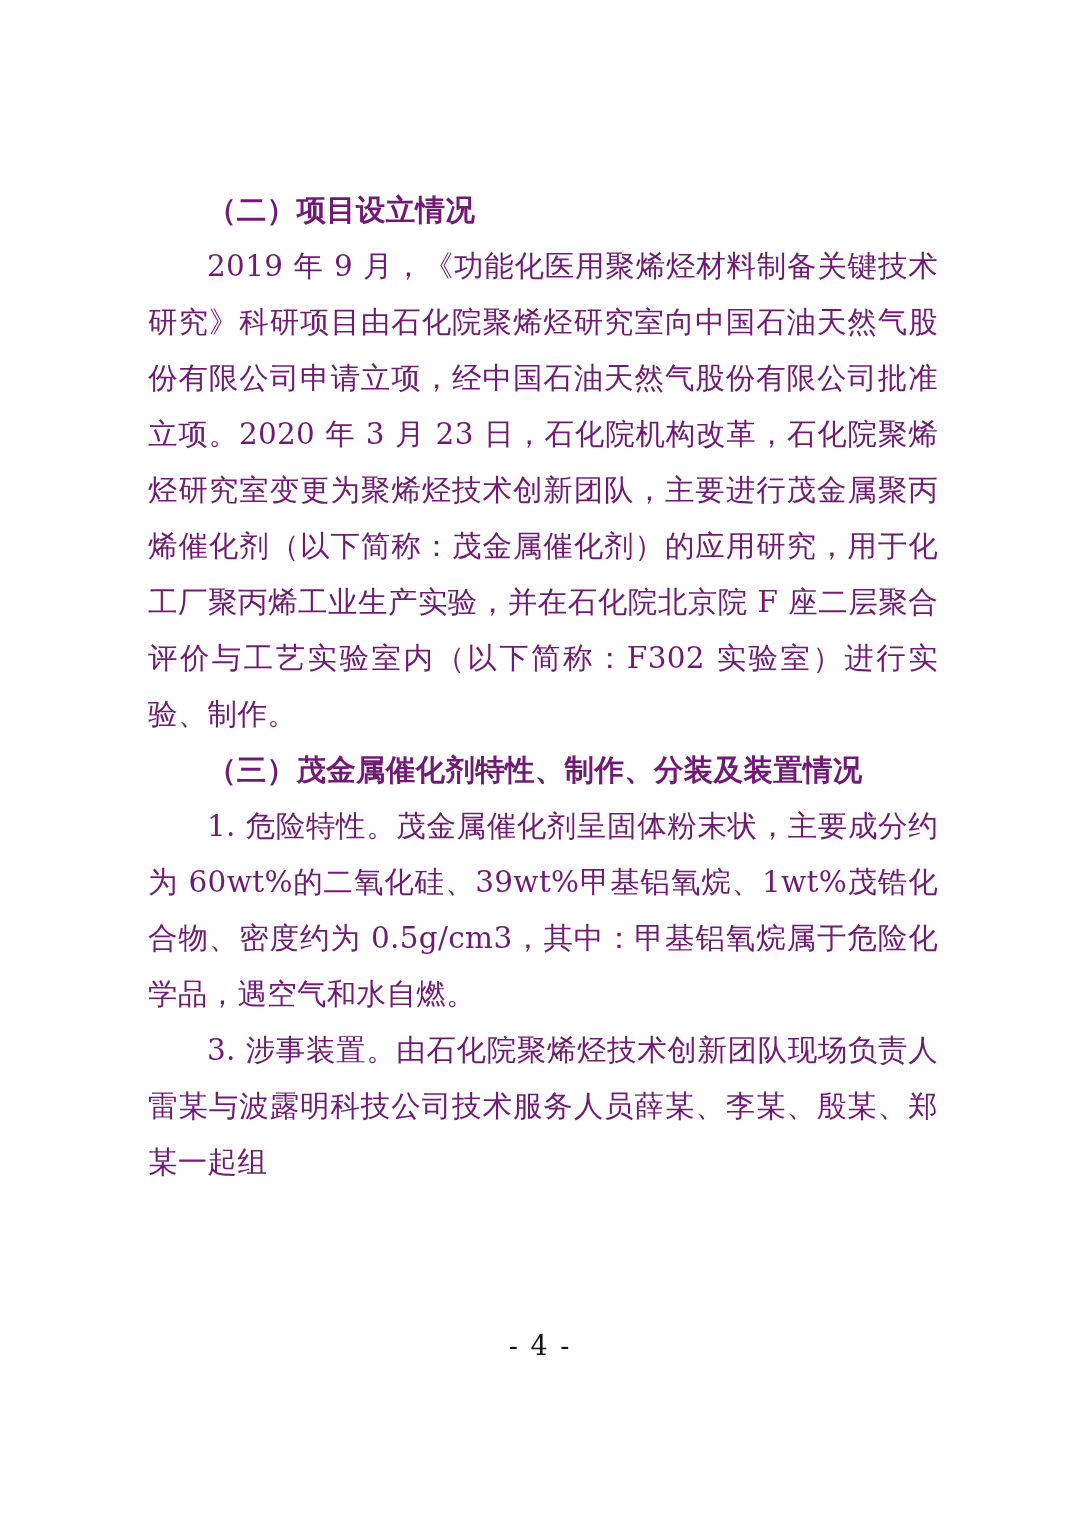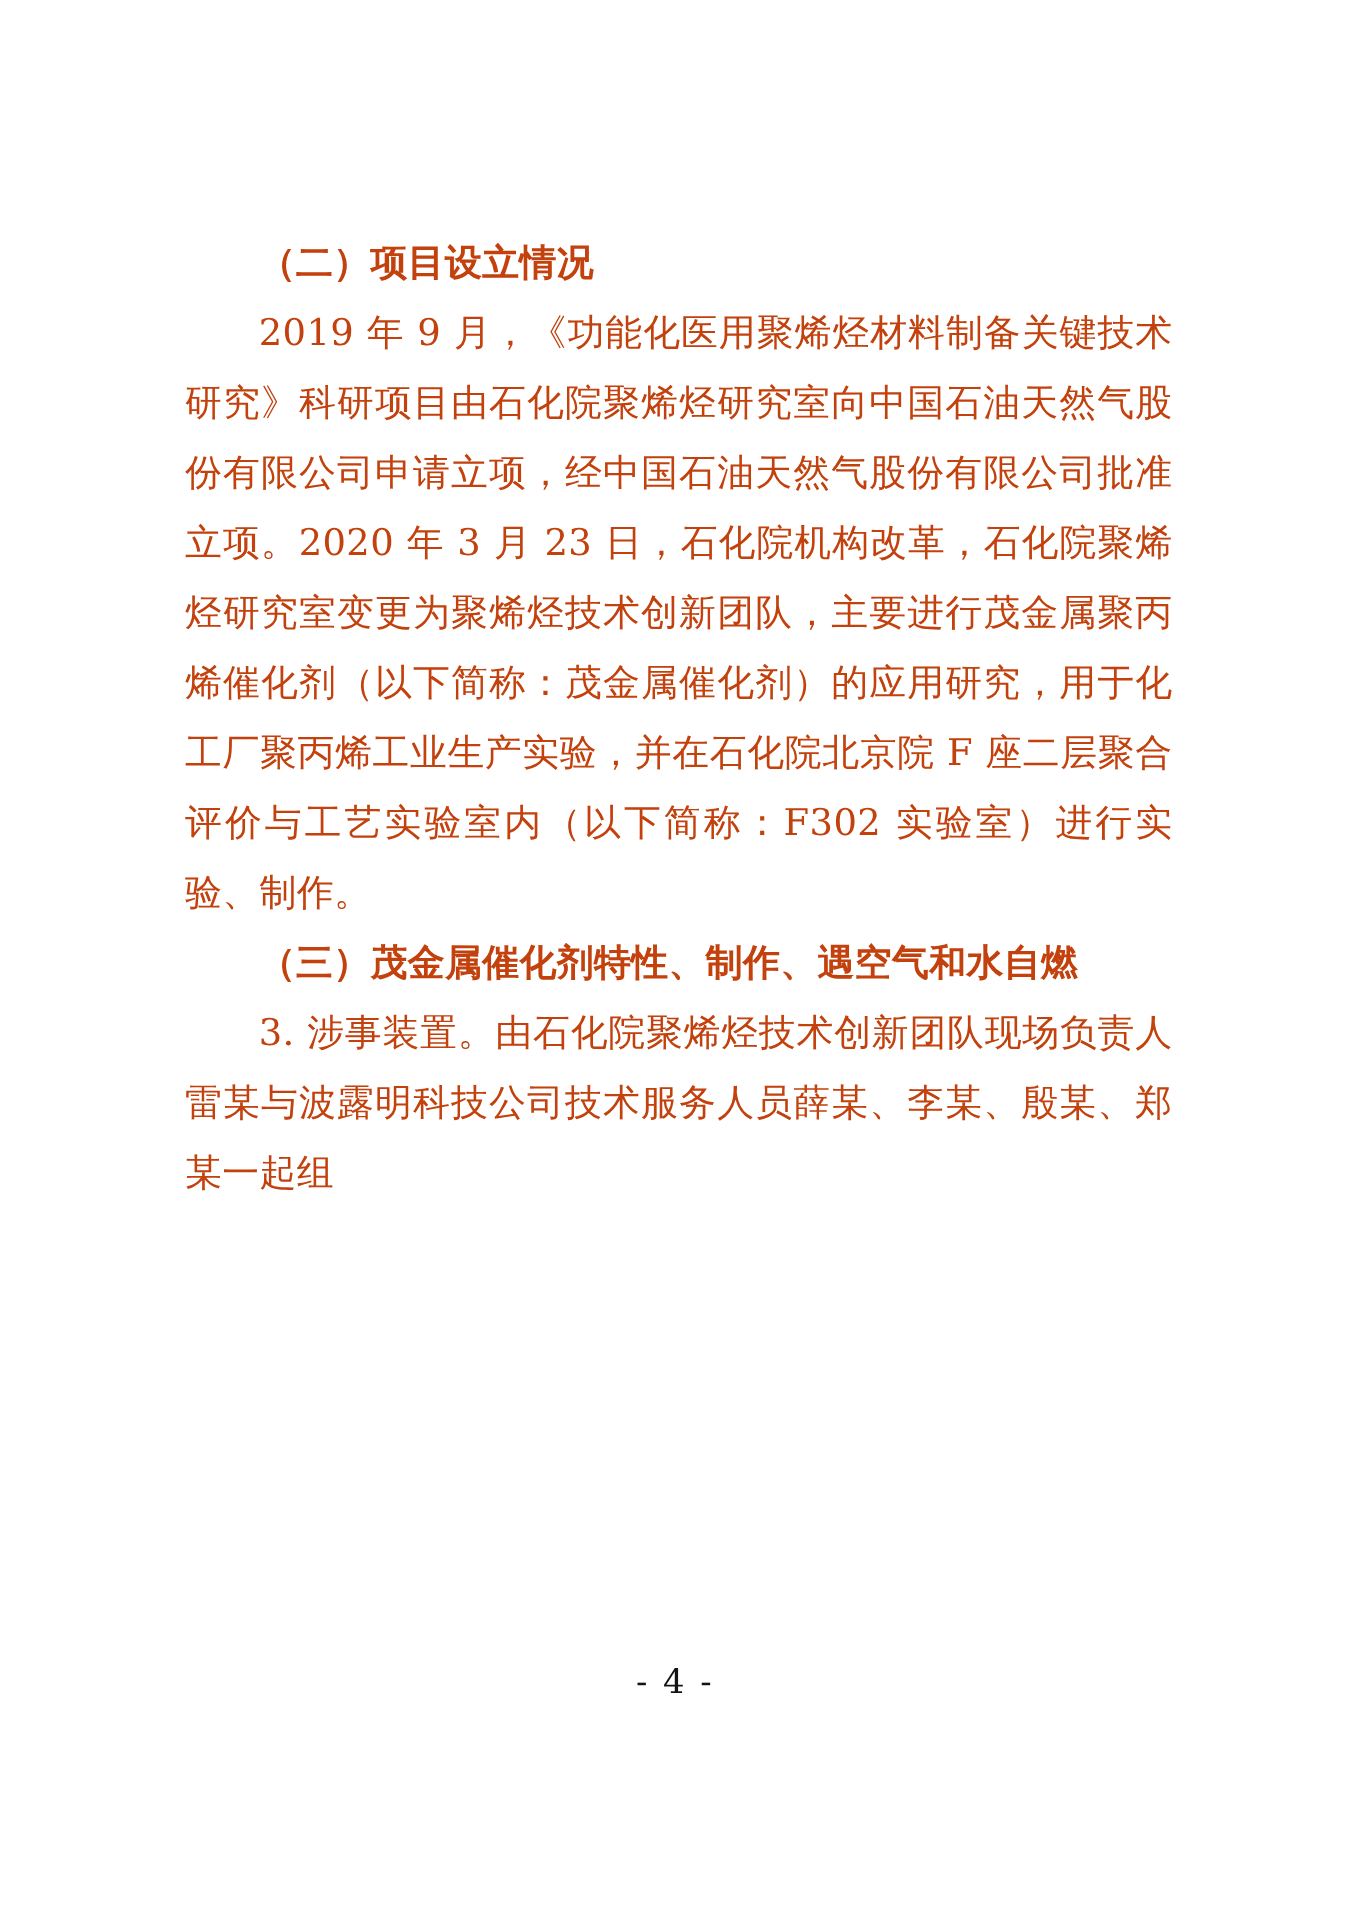--- a/index.html
+++ b/index.html
@@ -23,21 +23,21 @@
     top: 182px;
     width: 790px;
   }
   p {
     margin: 0;
     font-size: 29.5px;
     line-height: 56px;
     text-align: justify;
     text-justify: inter-ideograph;
     letter-spacing: 0.3px;
-    color: #c2410c;
+    color: #701a75;
   }
   p.indent {
     text-indent: 59px;
   }
   .heading {
     font-weight: 700;
   }
   .footer {
     position: absolute;
     left: 0;
@@ -55,22 +55,23 @@
 </head>
 <body>
 
 <div class="page">
   <div class="content">
 
     <p class="indent heading">（二）项目设立情况</p>
 
     <p class="indent">2019 年 9 月，《功能化医用聚烯烃材料制备关键技术研究》科研项目由石化院聚烯烃研究室向中国石油天然气股份有限公司申请立项，经中国石油天然气股份有限公司批准立项。2020 年 3 月 23 日，石化院机构改革，石化院聚烯烃研究室变更为聚烯烃技术创新团队，主要进行茂金属聚丙烯催化剂（以下简称：茂金属催化剂）的应用研究，用于化工厂聚丙烯工业生产实验，并在石化院北京院 F 座二层聚合评价与工艺实验室内（以下简称：F302 实验室）进行实验、制作。</p>
 
-    <p class="indent heading">（三）茂金属催化剂特性、制作、遇空气和水自燃</p>
+    <p class="indent heading">（三）茂金属催化剂特性、制作、分装及装置情况</p>
 
+    <p class="indent">1. 危险特性。茂金属催化剂呈固体粉末状，主要成分约为 60wt%的二氧化硅、39wt%甲基铝氧烷、1wt%茂锆化合物、密度约为 0.5g/cm3，其中：甲基铝氧烷属于危险化学品，遇空气和水自燃。</p>
 
 
     <p class="indent">3. 涉事装置。由石化院聚烯烃技术创新团队现场负责人雷某与波露明科技公司技术服务人员薛某、李某、殷某、郑某一起组</p>
 
   </div>
 
   <div class="footer">
     <span class="pgnum">- 4 -</span>
   </div>
 </div>

